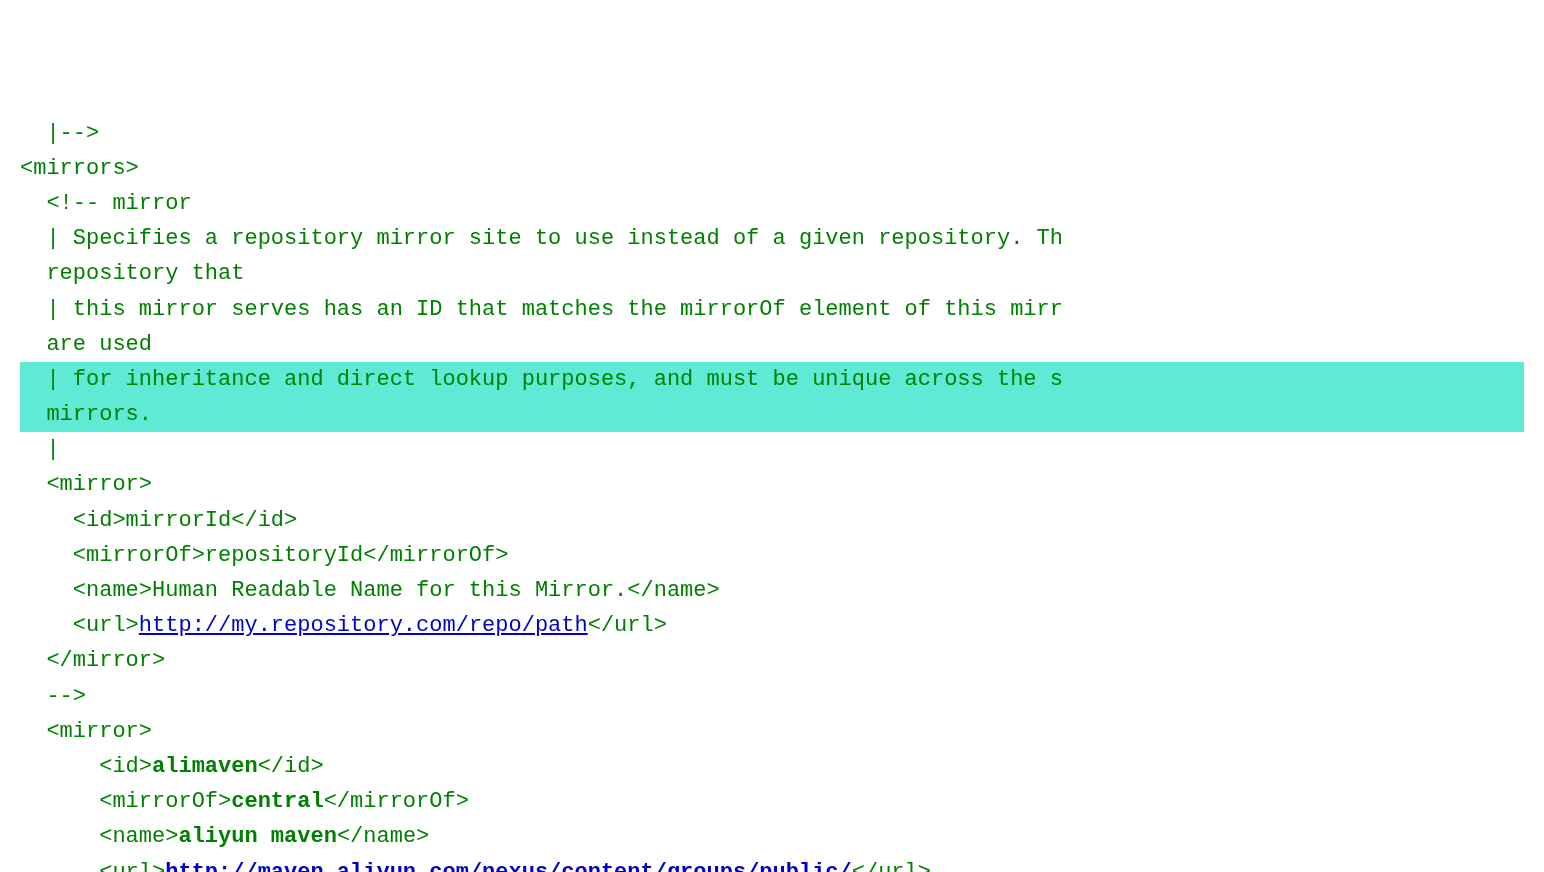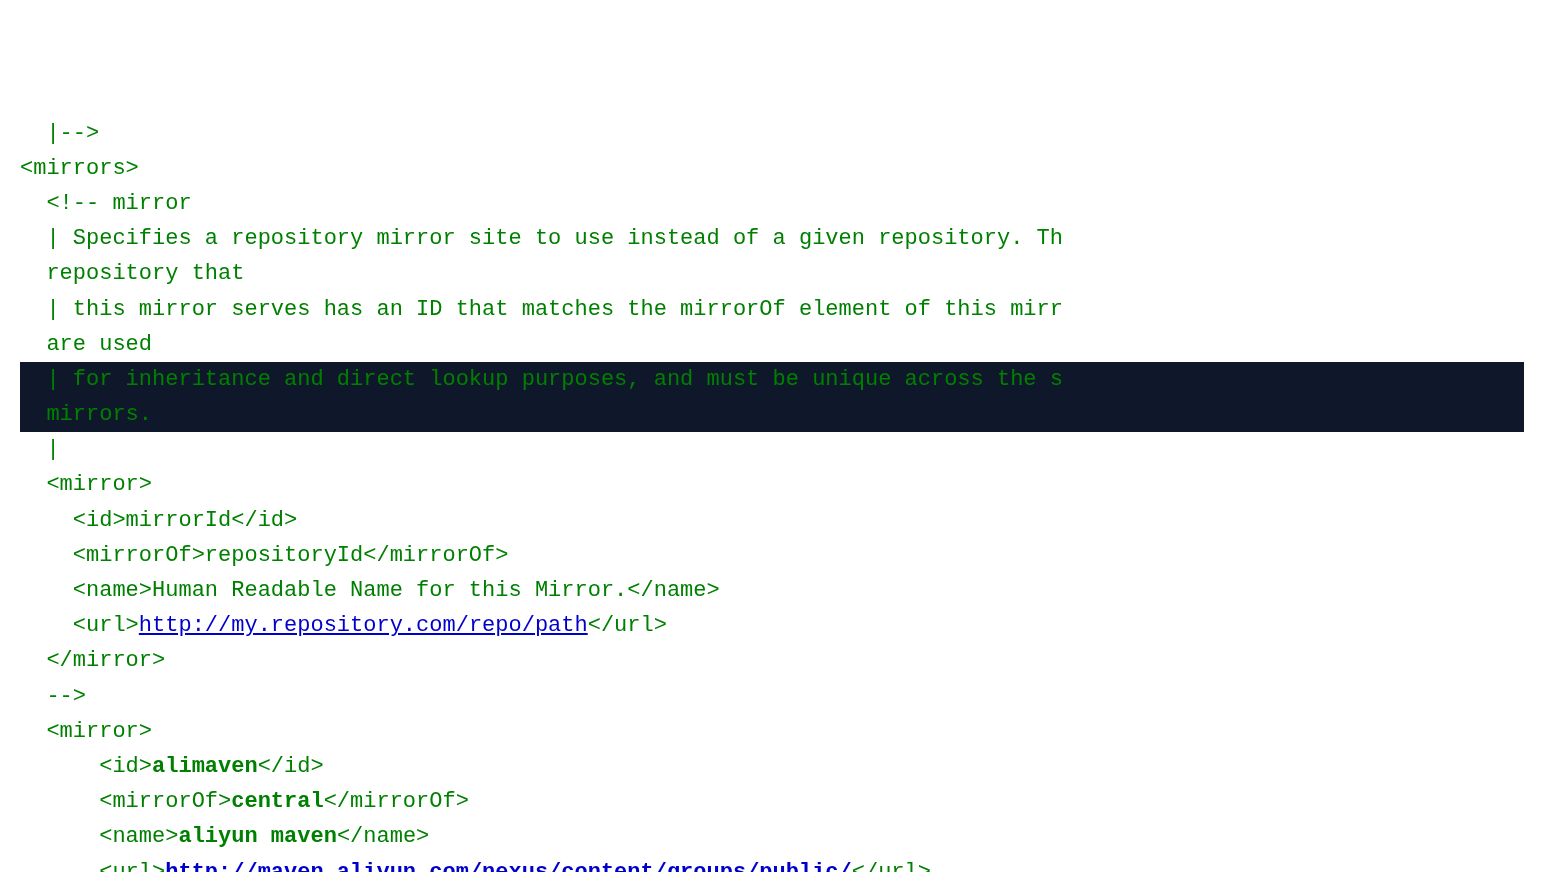--- a/index.html
+++ b/index.html
@@ -12,21 +12,21 @@
       overflow: hidden;
     }
     .code-block {
       position: relative;
       white-space: pre;
     }
     .xml-tag { color: #008000; }
     .comment { color: #008000; }
     .link { color: #0000cc; text-decoration: underline; }
     .highlighted-line {
-      background-color: #0f172a;
+      background-color: #5eead4;
       display: block;
     }
     
     .arrows-overlay {
       position: absolute;
       top: 0;
       left: 0;
       width: 100%;
       height: 100%;
       pointer-events: none;

